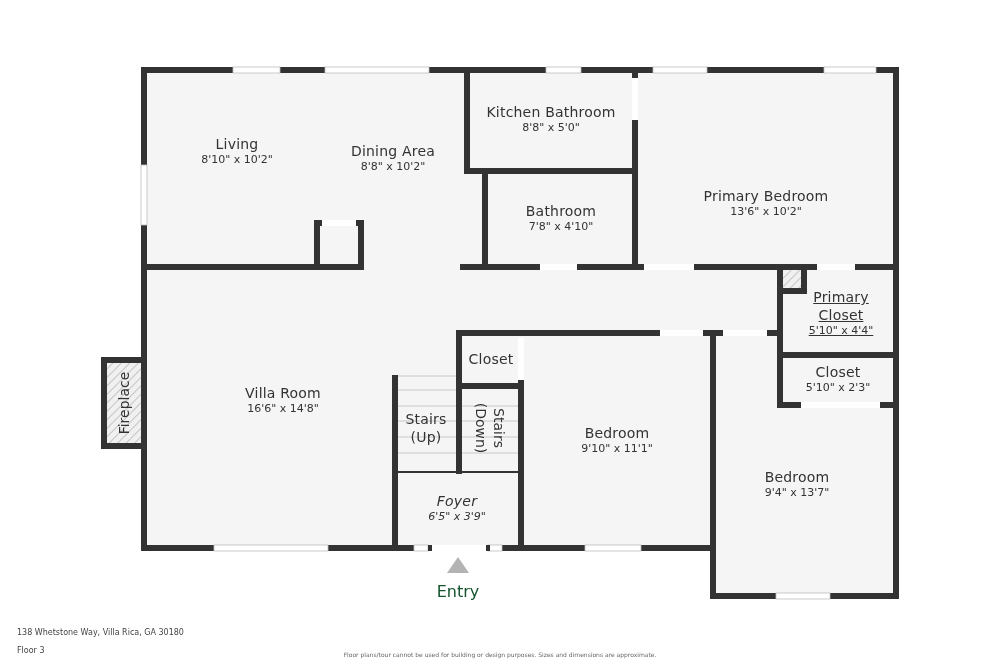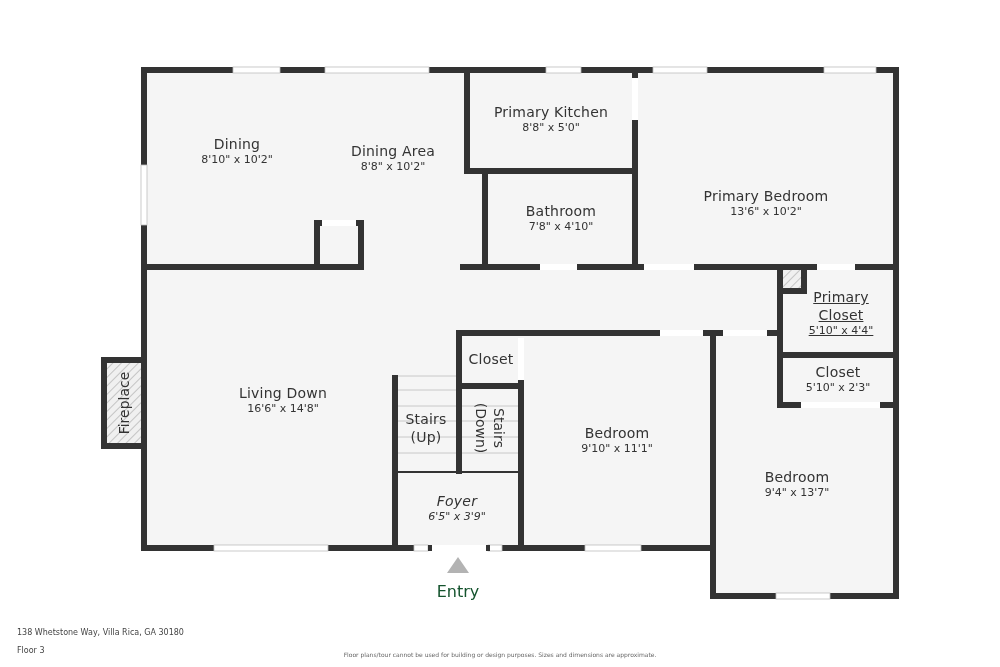--- a/index.html
+++ b/index.html
@@ -141,50 +141,50 @@
   </g>
   <g fill="#333333">
     <rect x="428" y="545" width="4" height="6"></rect>
     <rect x="486" y="545" width="4" height="6"></rect>
   </g>
 
   <polygon points="447,573 469,573 458,557" fill="#b3b3b3"></polygon>
 </svg>
 
 <div class="room-label" style="left:237px;top:151px;">
-  <div class="room-name">Dining</div>
+  <div class="room-name">Living</div>
   <div class="room-dim">8'10" x 10'2"</div>
 </div>
 <div class="room-label" style="left:393px;top:158px;">
   <div class="room-name">Dining Area</div>
   <div class="room-dim">8'8" x 10'2"</div>
 </div>
 <div class="room-label" style="left:551px;top:119px;">
-  <div class="room-name">Primary Kitchen</div>
+  <div class="room-name">Kitchen Bathroom</div>
   <div class="room-dim">8'8" x 5'0"</div>
 </div>
 <div class="room-label" style="left:766px;top:168px;margin-top:35px;">
   <div class="room-name">Primary Bedroom</div>
   <div class="room-dim">13'6" x 10'2"</div>
 </div>
 <div class="room-label" style="left:561px;top:218px;">
   <div class="room-name">Bathroom</div>
   <div class="room-dim">7'8" x 4'10"</div>
 </div>
 <div class="room-label" style="left:841px;top:313px;text-decoration:underline;">
   <div class="room-name">Primary</div>
   <div class="room-name">Closet</div>
   <div class="room-dim">5'10" x 4'4"</div>
 </div>
 <div class="room-label" style="left:838px;top:379px;">
   <div class="room-name">Closet</div>
   <div class="room-dim">5'10" x 2'3"</div>
 </div>
 <div class="room-label" style="left:283px;top:400px;">
-  <div class="room-name">Living Down</div>
+  <div class="room-name">Villa Room</div>
   <div class="room-dim">16'6" x 14'8"</div>
 </div>
 <div class="room-label" style="left:491px;top:359px;">
   <div class="room-name">Closet</div>
 </div>
 <div class="room-label" style="left:426px;top:428px;">
   <div class="room-name">Stairs</div>
   <div class="room-name">(Up)</div>
 </div>
 <div class="vert90" style="left:490px;top:428px;">

